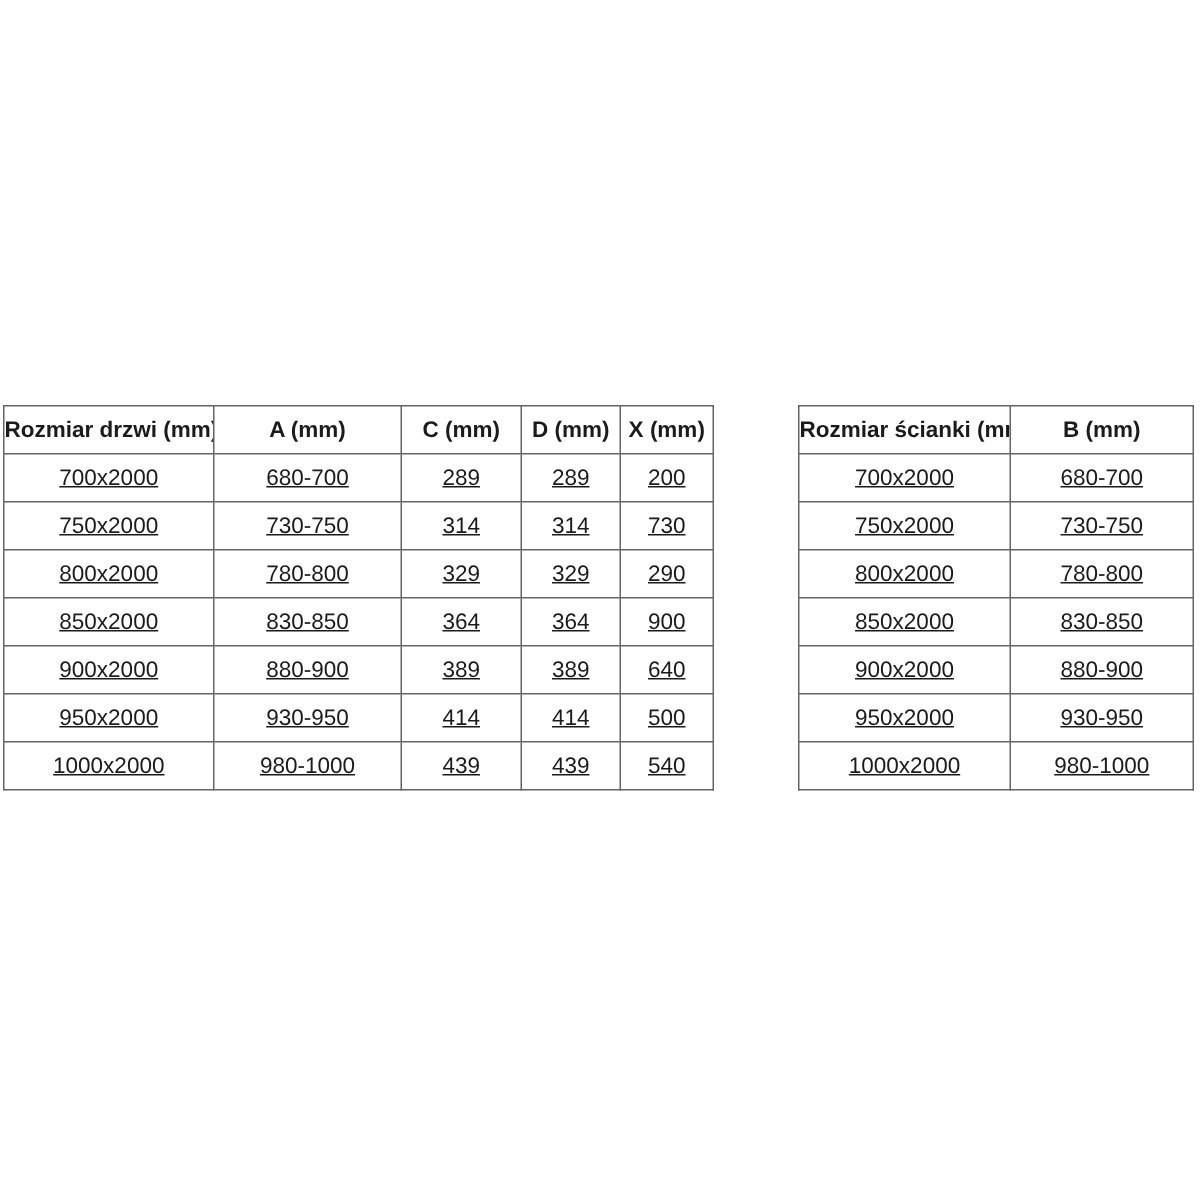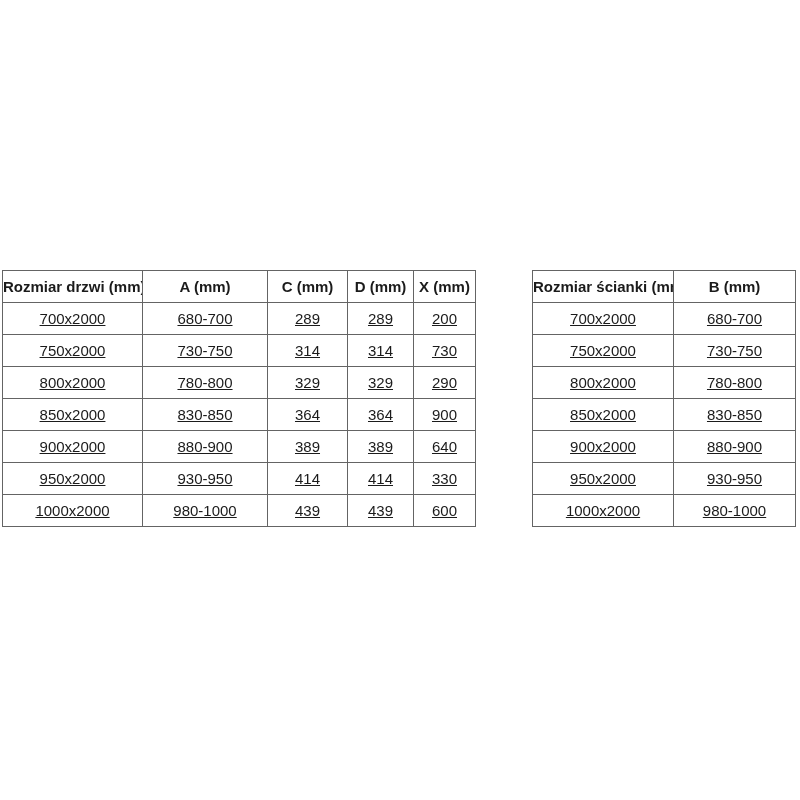--- a/index.html
+++ b/index.html
@@ -106,28 +106,28 @@
         <td>880-900</td>
         <td>389</td>
         <td>389</td>
         <td>640</td>
       </tr>
       <tr>
         <td>950x2000</td>
         <td>930-950</td>
         <td>414</td>
         <td>414</td>
-        <td>330</td>
+        <td>500</td>
       </tr>
       <tr>
         <td>1000x2000</td>
         <td>980-1000</td>
         <td>439</td>
         <td>439</td>
-        <td>600</td>
+        <td>540</td>
       </tr>
     </tbody>
 </table>
 
 <table class="spec-table" id="walls-table">
   <colgroup>
     <col style="width:141px">
     <col style="width:122px">
   </colgroup>
   <thead>

